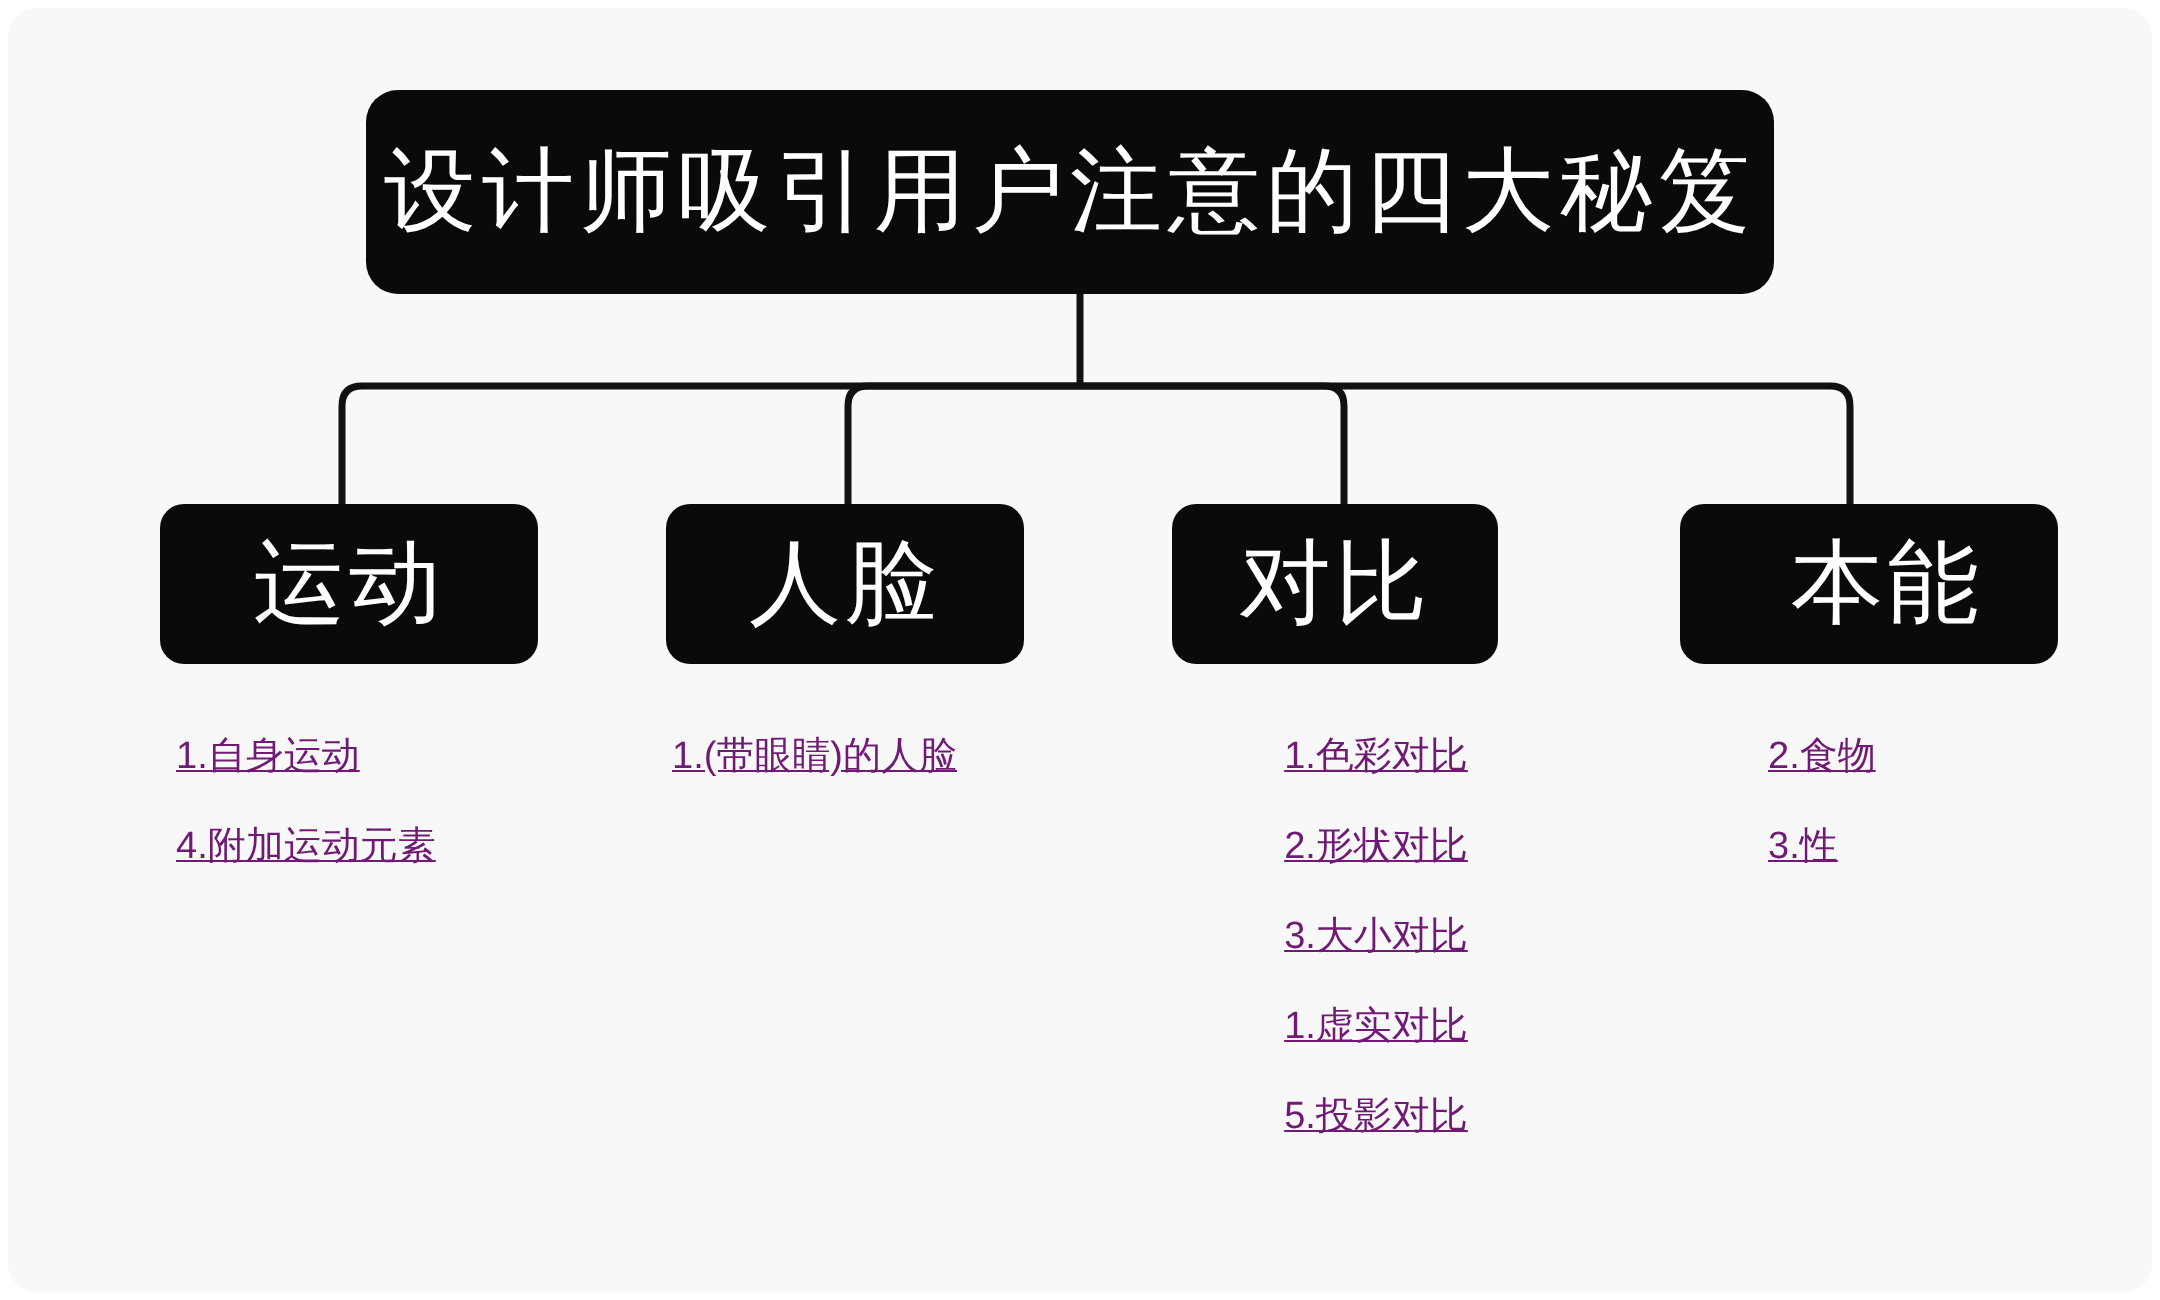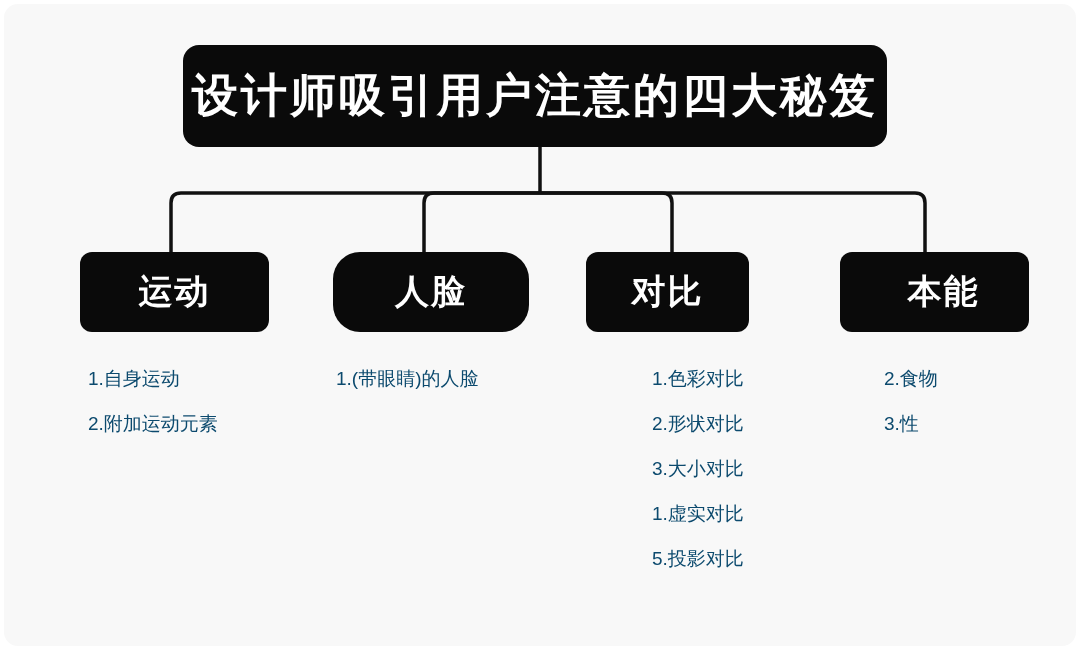--- a/index.html
+++ b/index.html
@@ -37,56 +37,57 @@
 
   
   .node-box {
     position: absolute;
     background: #0a0a0a;
     color: #ffffff;
     border-radius: 12px;
     display: flex;
     align-items: center;
     justify-content: center;
-    font-weight: bold;
+    font-weight: normal;
     letter-spacing: 2px;
     box-sizing: border-box;
   }
 
   #title-box {
     left: 179px;
     top: 41px;
     width: 704px;
     height: 102px;
     border-radius: 16px;
     font-size: 46px;
     letter-spacing: 3px;
   }
 
   .branch-box {
     top: 248px;
     height: 80px;
-    font-size: 34px;
+    font-size: 46px;
   }
   #branch-box-0 { left: 76px;  width: 189px; }
-  #branch-box-1 { left: 329px; width: 196px; border-radius: 27px; }
+  #branch-box-1 { left: 329px; width: 179px; }
   #branch-box-2 { left: 582px; width: 163px; }
   #branch-box-3 { left: 836px; width: 189px; padding-left: 18px; }
 
   
   .item-list {
     position: absolute;
     top: 352px;
-    color: #0c4a6e;
+    color: #701a75;
     font-size: 19px;
     line-height: 45px;
+    text-decoration: underline;
   }
   #item-list-0 { left: 84px;  width: 250px; }
   #item-list-1 { left: 332px; width: 250px; }
-  #item-list-2 { left: 648px; width: 200px; }
+  #item-list-2 { left: 584px; width: 200px; text-align: center; }
   #item-list-3 { left: 880px; width: 180px; }
 
   .item-row {
     white-space: nowrap;
   }
 </style>
 </head>
 <body>
 
 <div id="canvas">
@@ -101,21 +102,21 @@
 
   <div class="node-box" id="title-box">
     <span>设计师吸引用户注意的四大秘笈</span>
   </div>
 
   <div class="node-box branch-box" id="branch-box-0">
     <span>运动</span>
   </div>
   <div class="item-list" id="item-list-0">
     <div class="item-row">1.自身运动</div>
-    <div class="item-row">2.附加运动元素</div>
+    <div class="item-row">4.附加运动元素</div>
   </div>
 
   <div class="node-box branch-box" id="branch-box-1">
     <span>人脸</span>
   </div>
   <div class="item-list" id="item-list-1">
     <div class="item-row">1.(带眼睛)的人脸</div>
   </div>
 
   <div class="node-box branch-box" id="branch-box-2">

